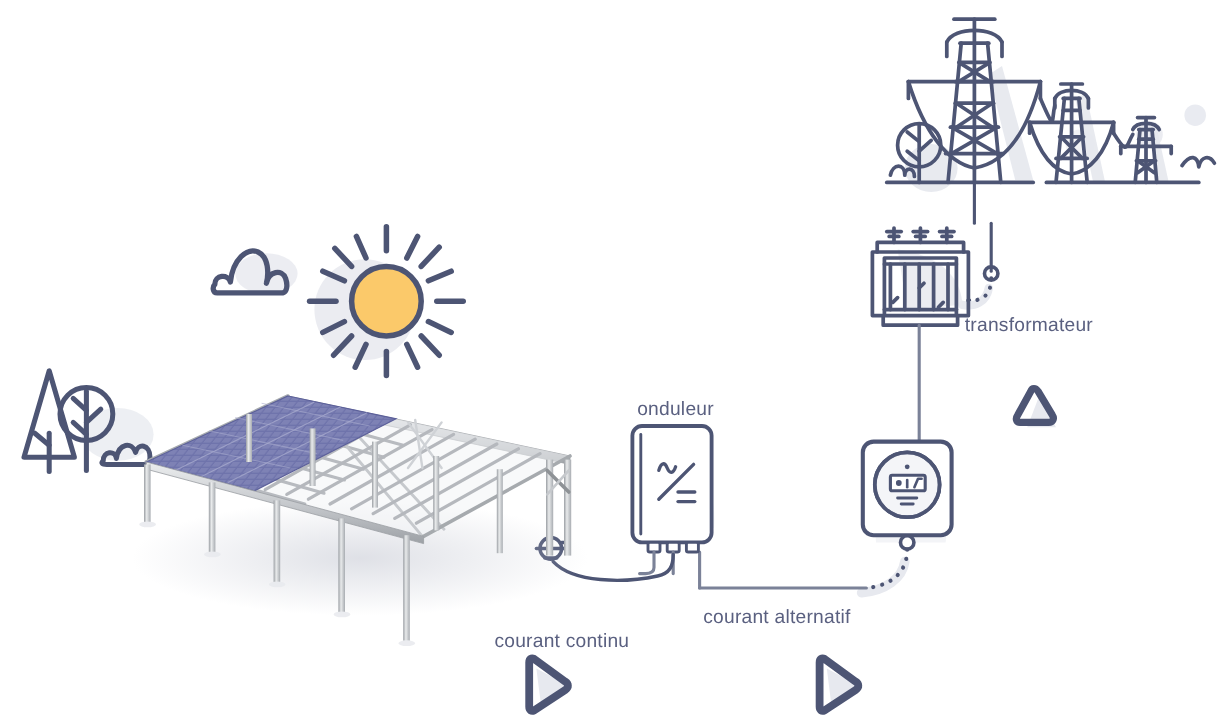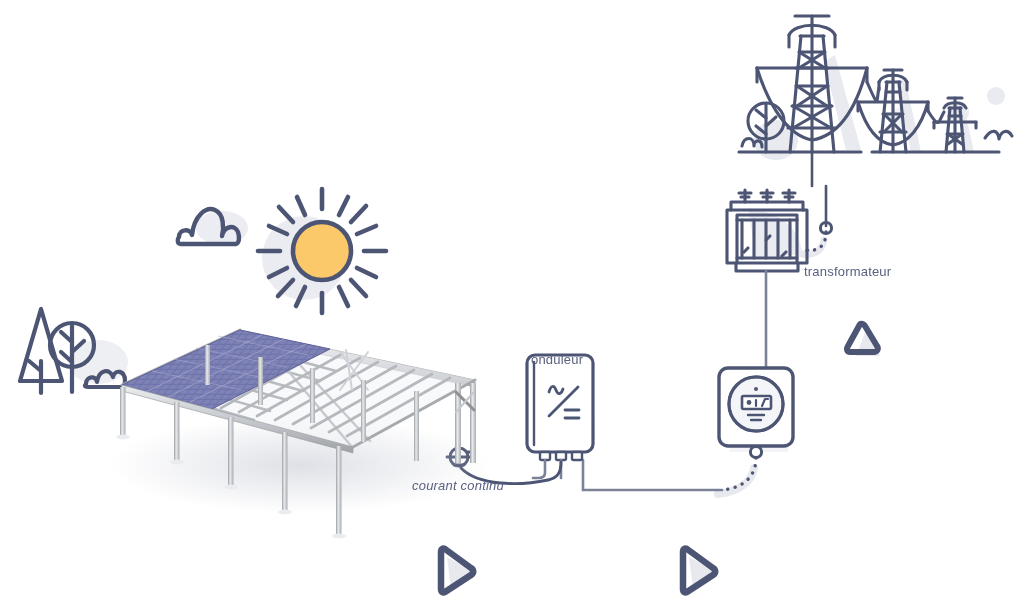--- a/index.html
+++ b/index.html
@@ -21,30 +21,30 @@
     position: absolute;
     left: 0;
     top: 0;
     width: 1024px;
     height: 602px;
   }
   .lbl {
     position: absolute;
     color: #5a6080;
     font-family: "Liberation Sans", sans-serif;
-    font-size: 13px;
+    font-size: 16px;
     line-height: 21px;
     letter-spacing: 0.2px;
     white-space: pre;
     user-select: none;
   }
-  #lbl-onduleur   { left: 531px; top: 331px; margin-top: 18px; }
+  #lbl-onduleur   { left: 531px; top: 331px; }
   #lbl-transfo    { left: 804px; top: 261px; }
   #lbl-pdl        { left: 797px; top: 405px; }
-  #lbl-dc         { left: 412px; top: 475px; font-style: italic; }
+  #lbl-dc         { left: 412px; top: 524px; }
   #lbl-ac         { left: 586px; top: 504px; }
 </style>
 </head>
 <body>
 
 <div id="stage">
 
   <svg class="diagram" viewBox="0 0 1024 602" xmlns="http://www.w3.org/2000/svg">
     <defs>
       <pattern id="pvgrid" width="7.5" height="5" patternUnits="userSpaceOnUse" patternTransform="skewX(-38) scale(1,1)">
@@ -424,14 +424,15 @@
 
   </svg>
 
   <div class="lbl" id="lbl-onduleur">onduleur</div>
 
   <div class="lbl" id="lbl-transfo">transformateur</div>
 
 
   <div class="lbl" id="lbl-dc">courant continu</div>
 
+  <div class="lbl" id="lbl-ac">courant alternatif</div>
 
 </div>
 
 </body></html>

